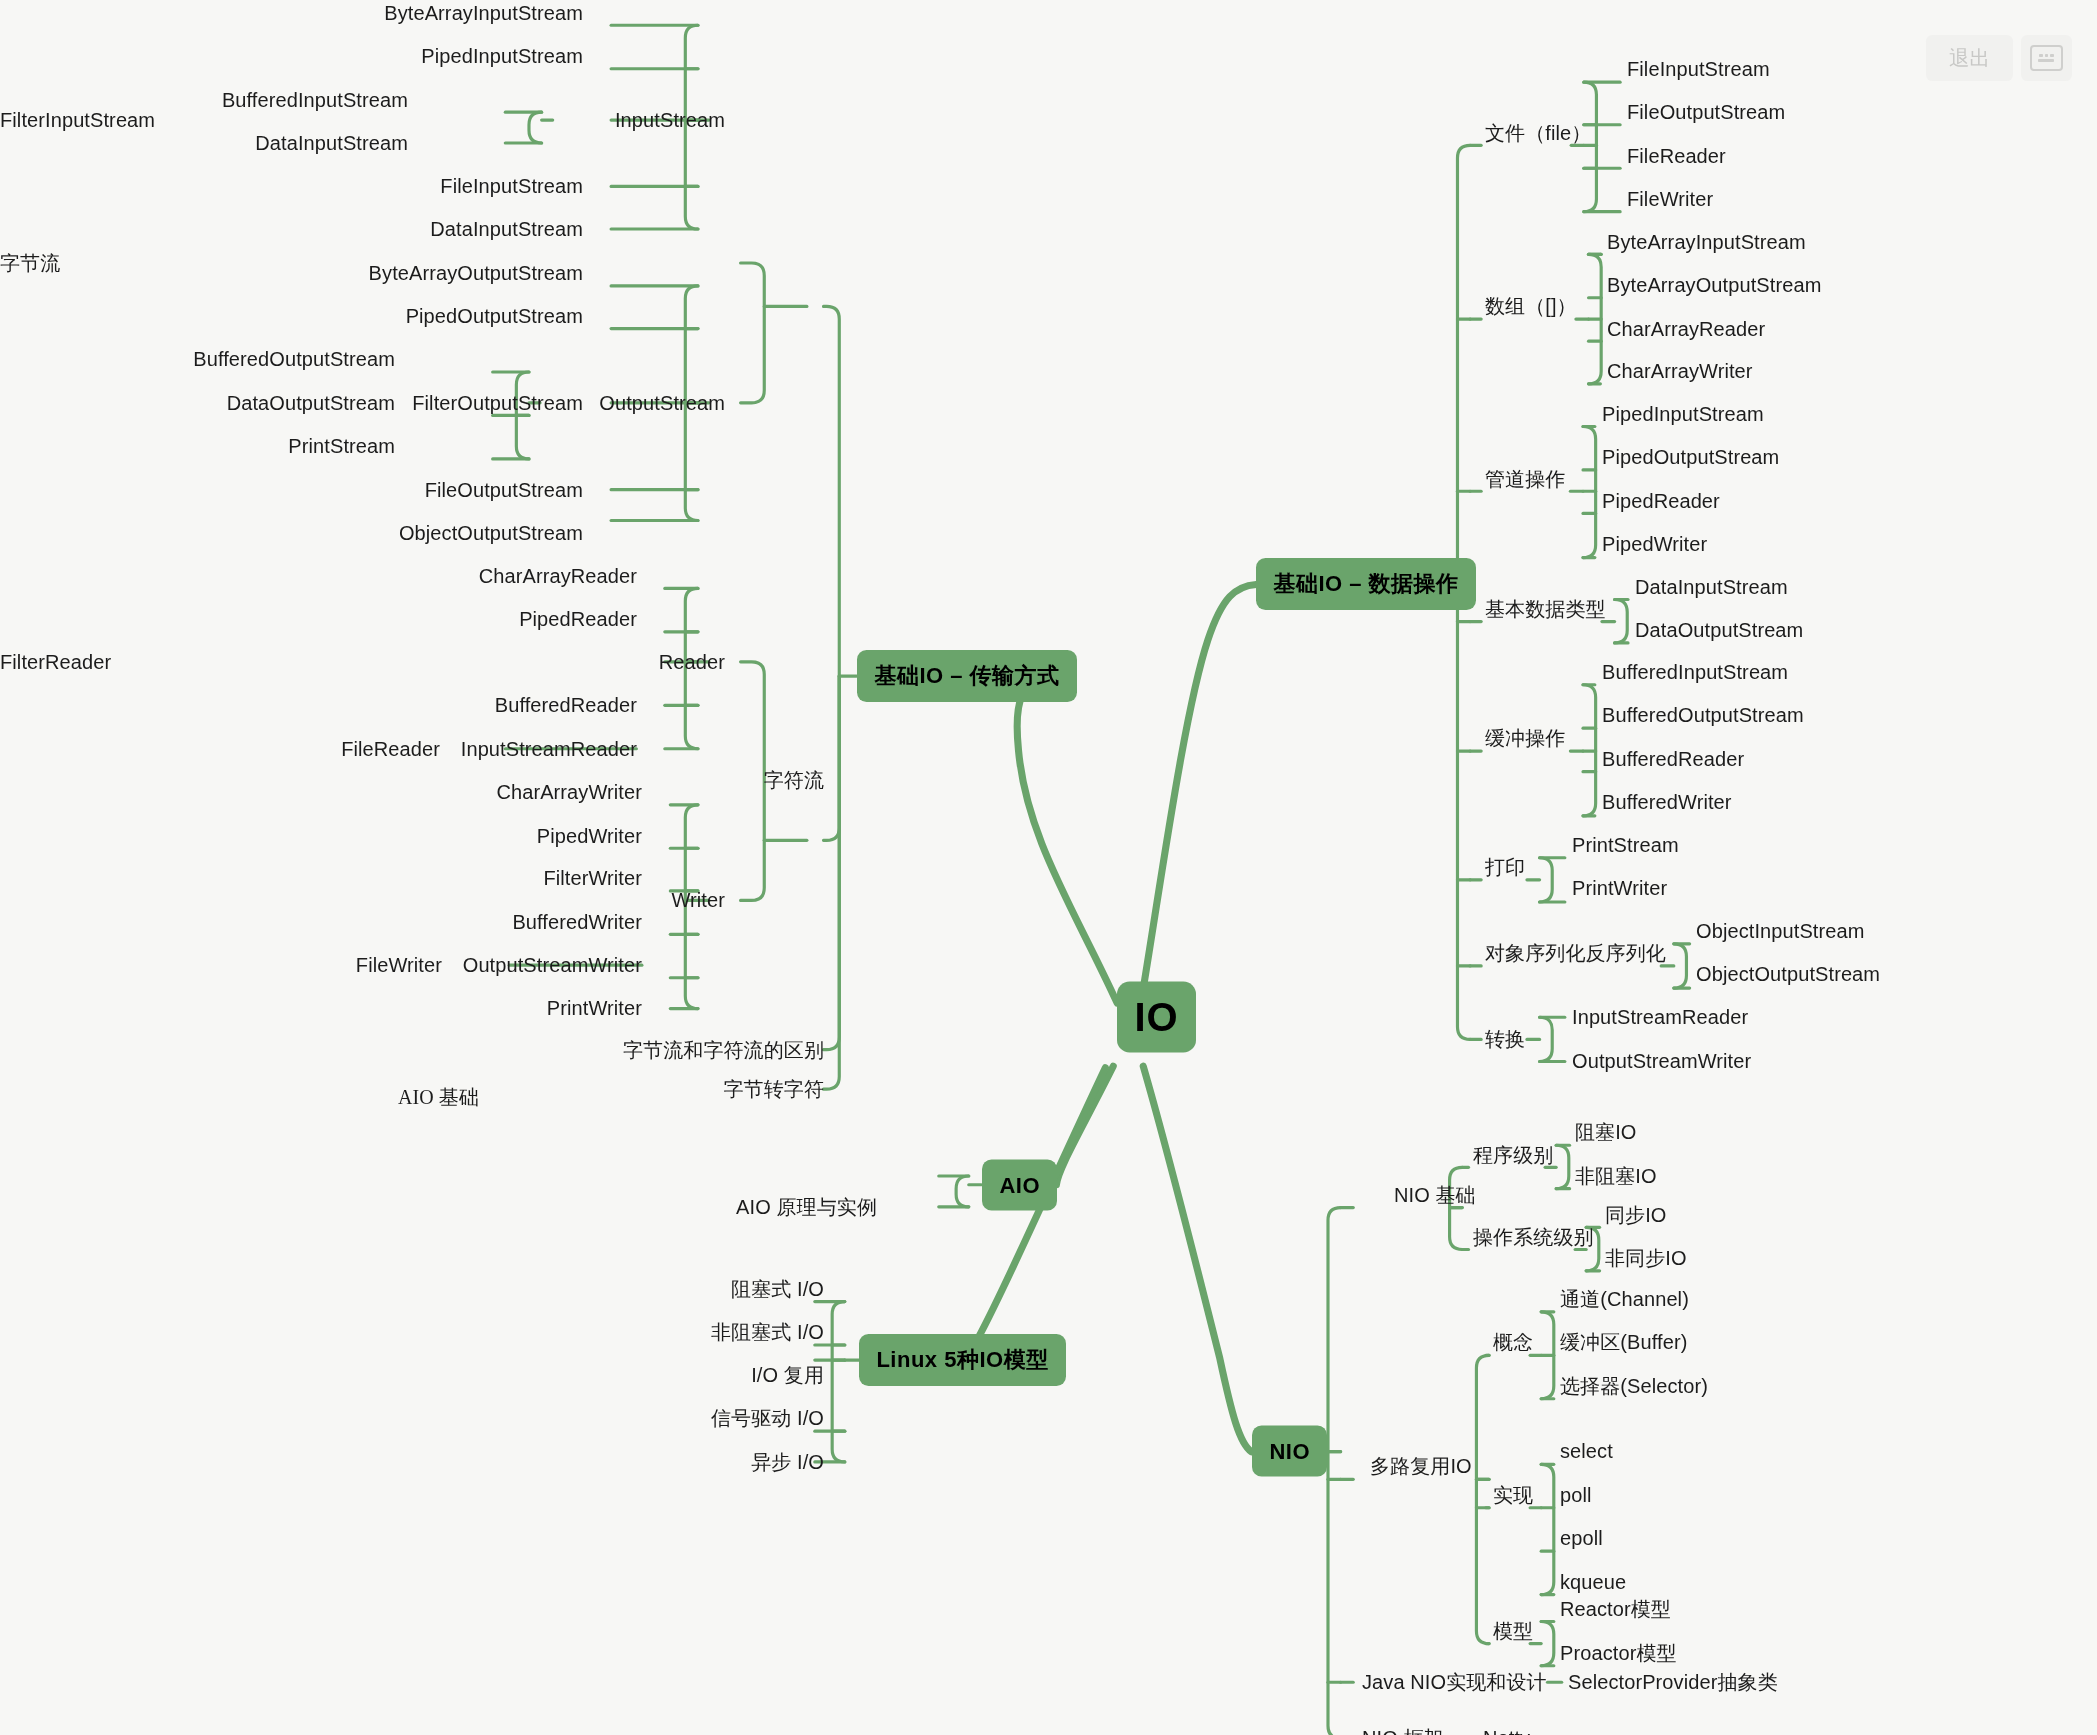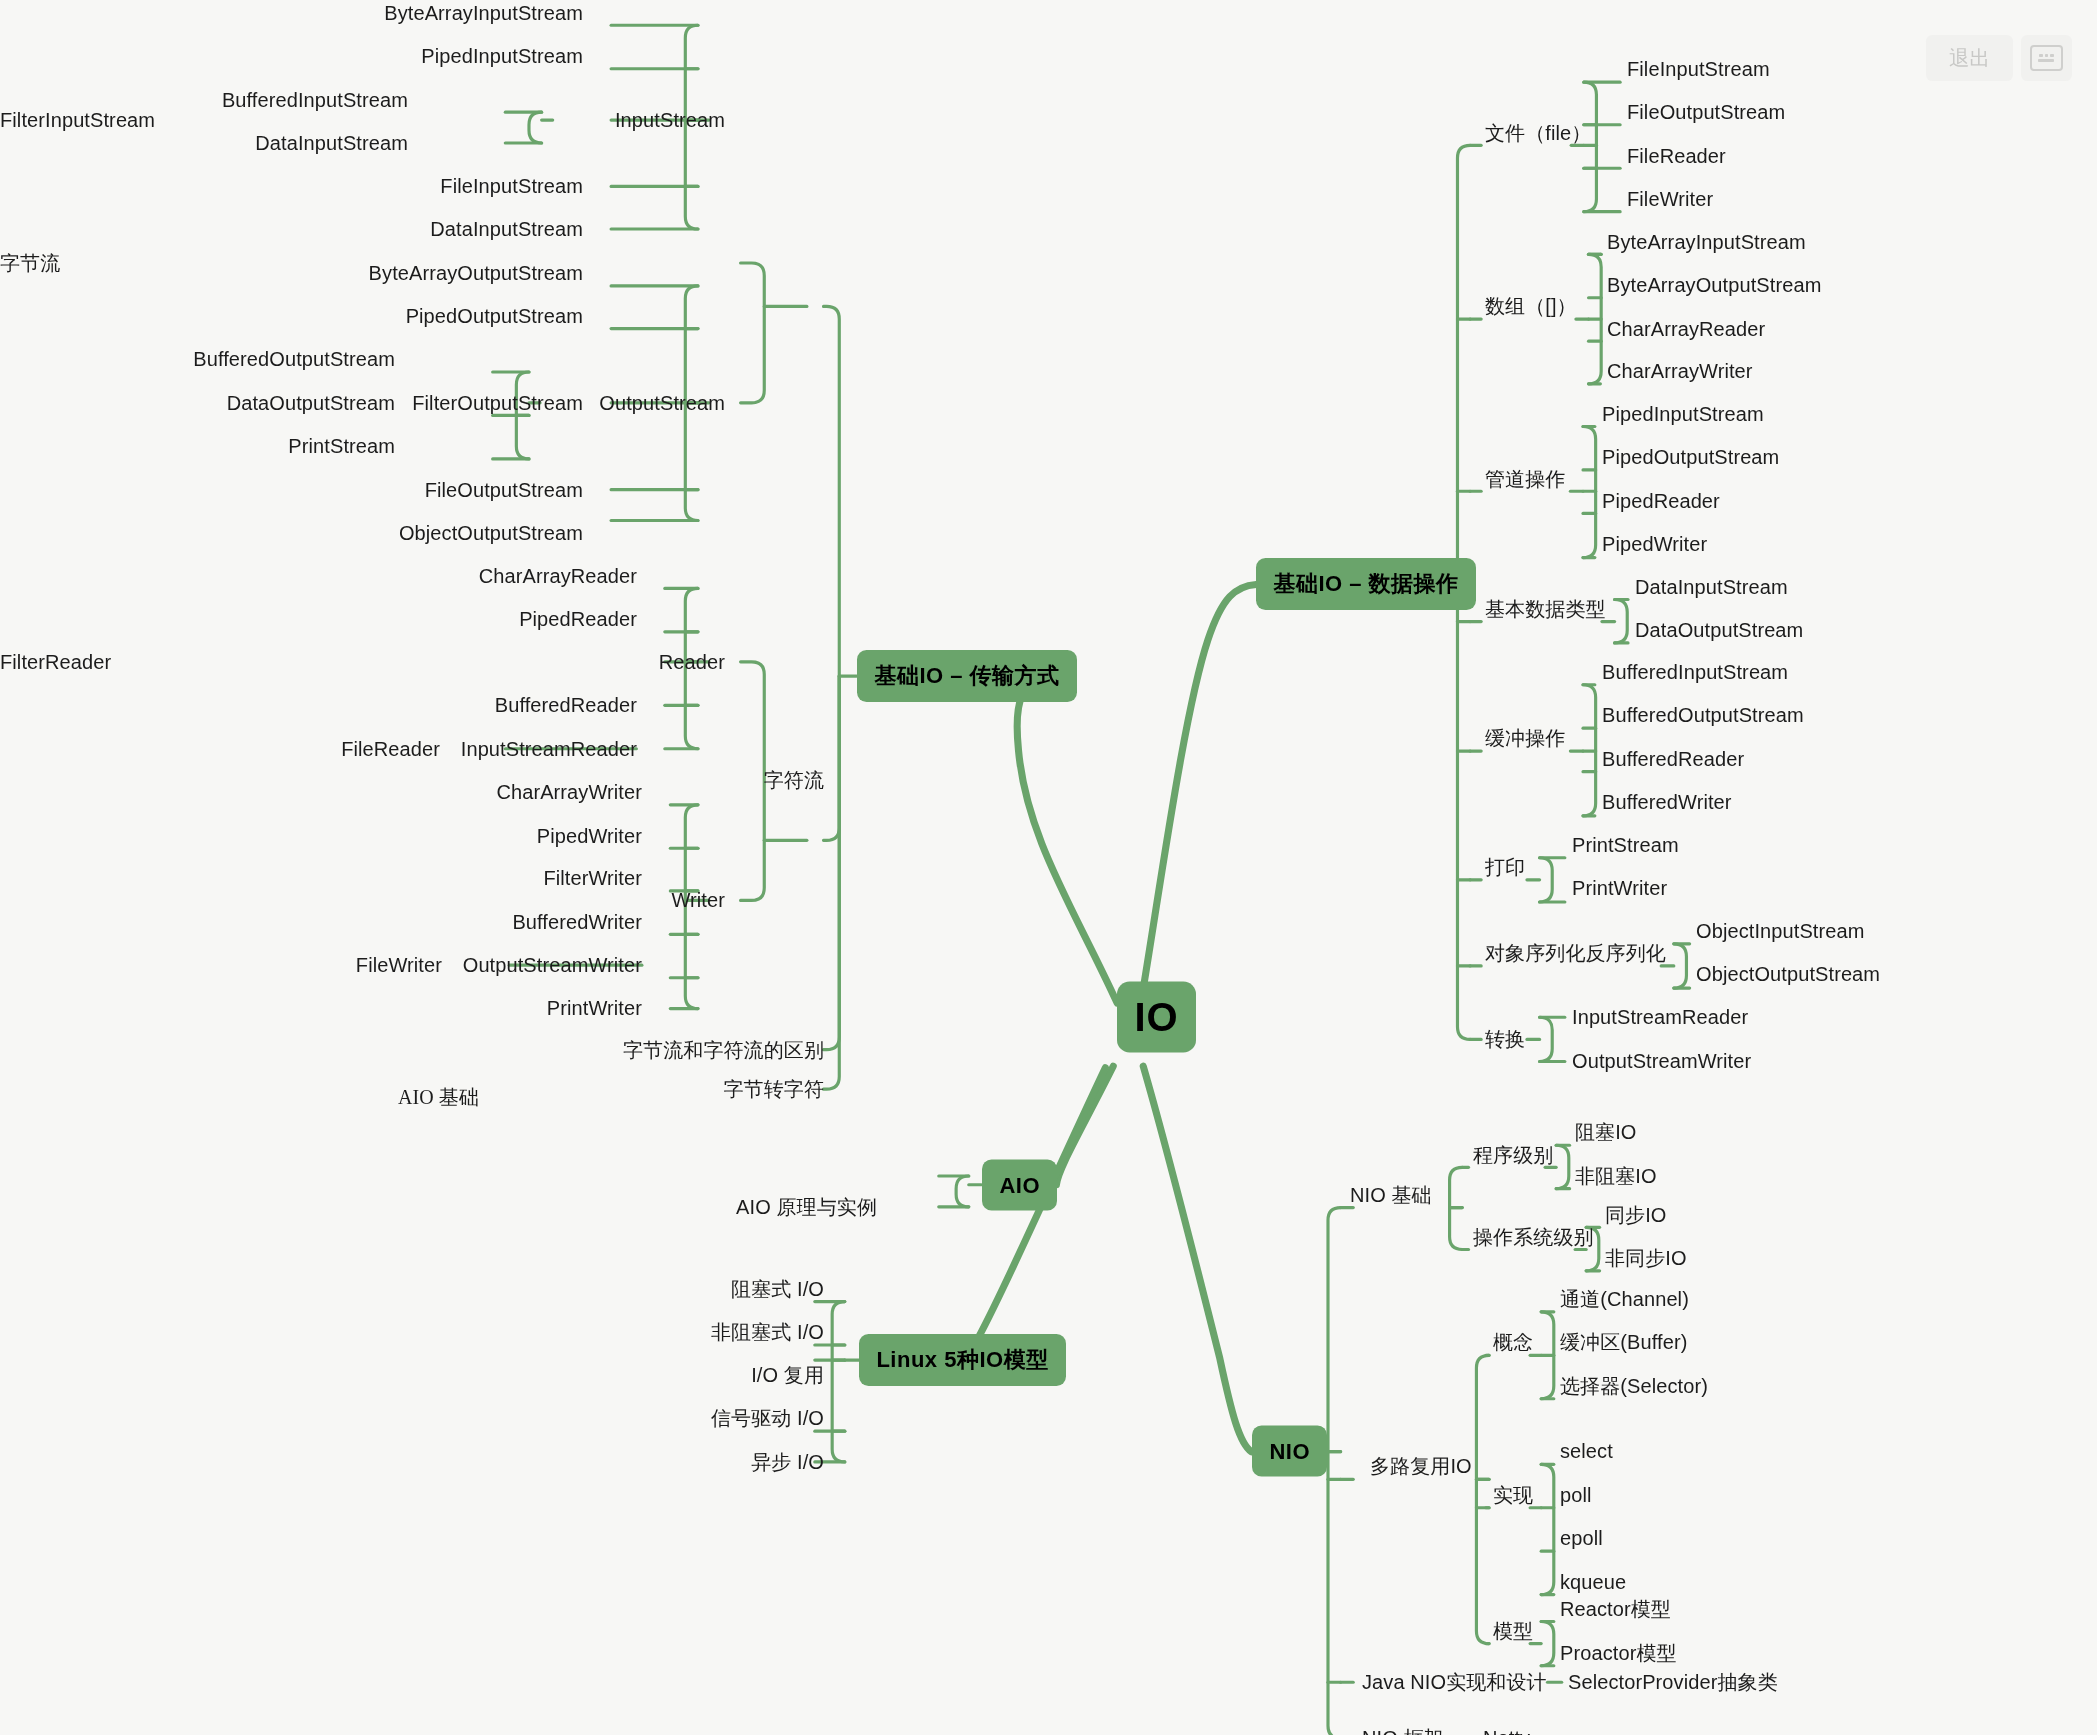--- a/index.html
+++ b/index.html
@@ -368,21 +368,21 @@
     <div class="node leaf cn" style="top: 1039px; left: 1485px;">转换</div>
     <div class="node leaf" style="top: 1017px; left: 1572px;">InputStreamReader</div>
     <div class="node leaf" style="top: 1061px; left: 1572px;">OutputStreamWriter</div>
     <div class="node leaf cn" style="top: 1097px; left: 0px; width: 877px; text-align: center; font-family: Liberation Serif, serif;">AIO 基础</div>
     <div class="node leaf cn" style="top: 1207px; left: 0px; width: 877px; text-align: right;">AIO 原理与实例</div>
     <div class="node leaf cn" style="top: 1332px; left: 0px; width: 824px; text-align: right;">非阻塞式 I/O</div>
     <div class="node leaf cn" style="top: 1289px; left: 0px; width: 824px; text-align: right;">阻塞式 I/O</div>
     <div class="node leaf cn" style="top: 1375px; left: 0px; width: 824px; text-align: right;">I/O 复用</div>
     <div class="node leaf cn" style="top: 1418px; left: 0px; width: 824px; text-align: right;">信号驱动 I/O</div>
     <div class="node leaf cn" style="top: 1462px; left: 0px; width: 824px; text-align: right;">异步 I/O</div>
-    <div class="node leaf cn" style="top: 1195px; left: 1350px; text-align: center;">NIO 基础</div>
+    <div class="node leaf cn" style="top: 1195px; left: 1394px; text-align: center;">NIO 基础</div>
     <div class="node leaf cn" style="top: 1155px; left: 1473px;">程序级别</div>
     <div class="node leaf cn" style="top: 1132px; left: 1575px;">阻塞IO</div>
     <div class="node leaf cn" style="top: 1176px; left: 1575px;">非阻塞IO</div>
     <div class="node leaf cn" style="top: 1237px; left: 1473px;">操作系统级别</div>
     <div class="node leaf cn" style="top: 1215px; left: 1605px;">同步IO</div>
     <div class="node leaf cn" style="top: 1258px; left: 1605px;">非同步IO</div>
     <div class="node leaf cn" style="top: 1466px; left: 1370px;">多路复用IO</div>
     <div class="node leaf cn" style="top: 1342px; left: 1493px;">概念</div>
     <div class="node leaf cn" style="top: 1299px; left: 1560px;">通道(Channel)</div>
     <div class="node leaf cn" style="top: 1342px; left: 1560px;">缓冲区(Buffer)</div>

